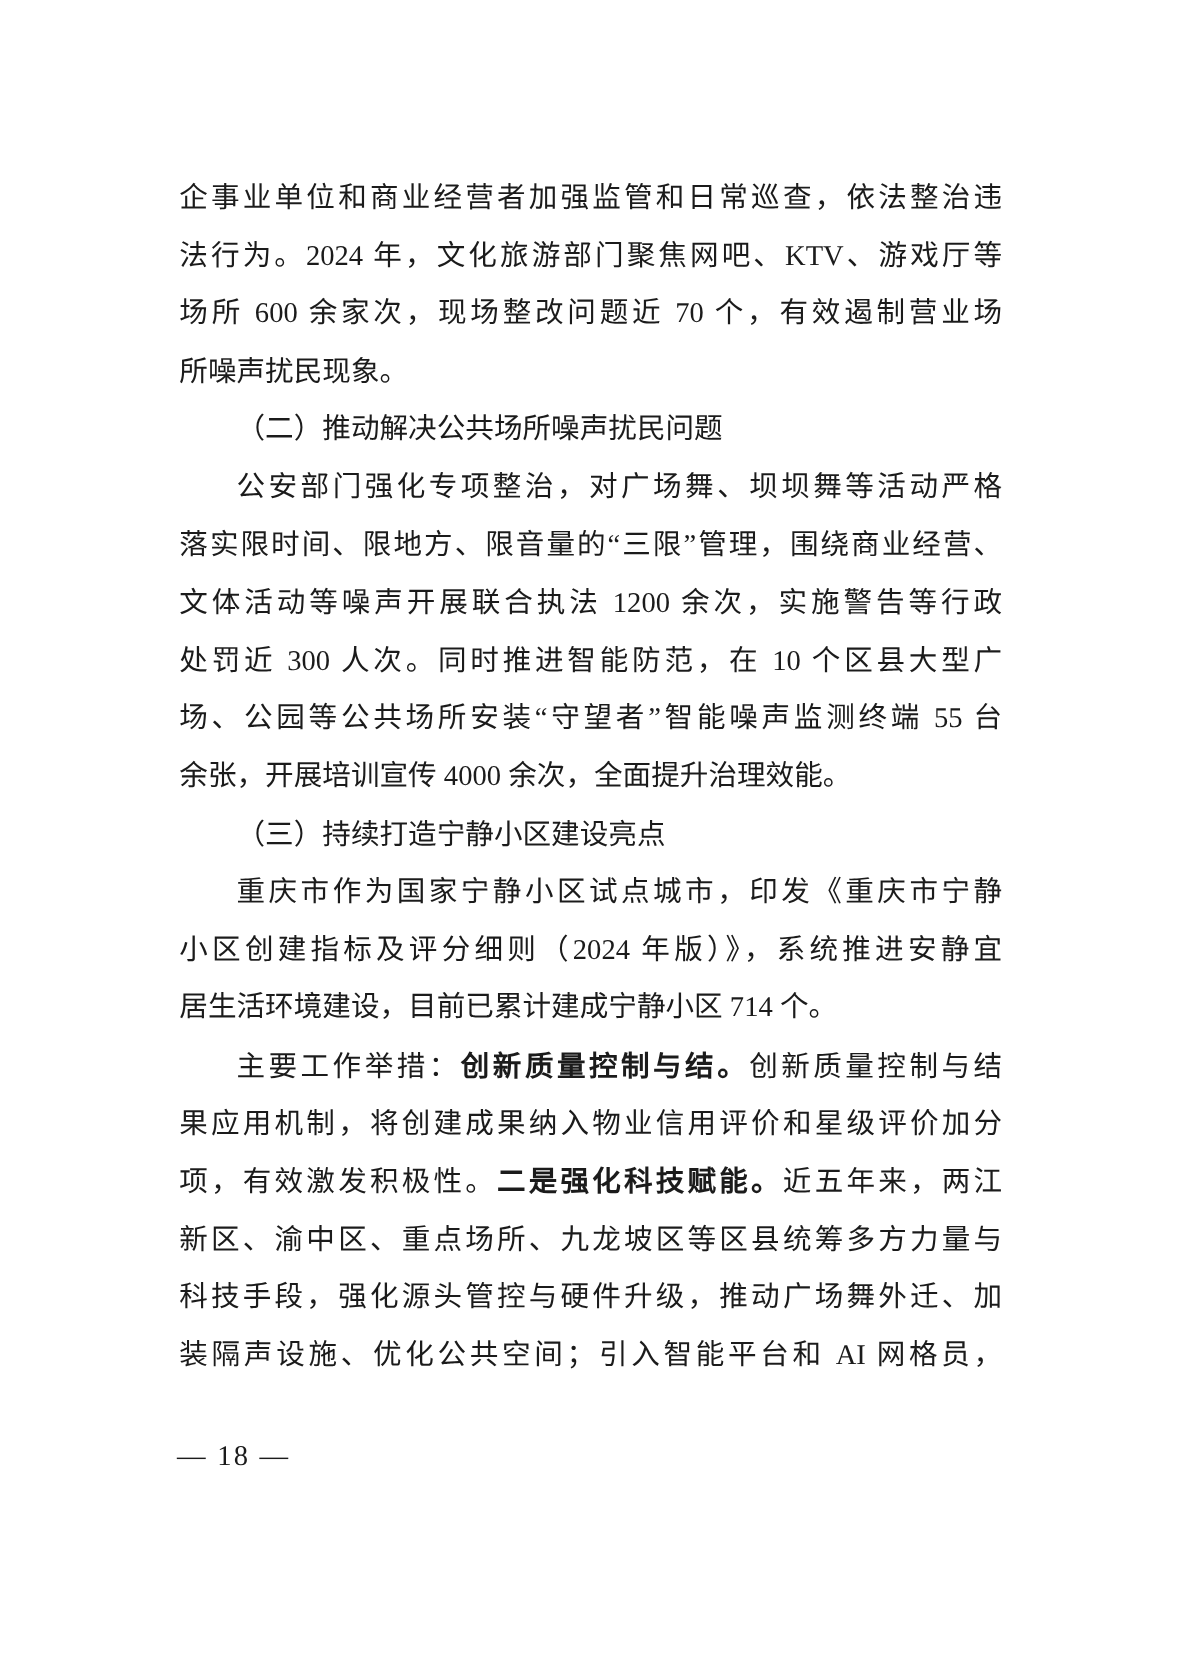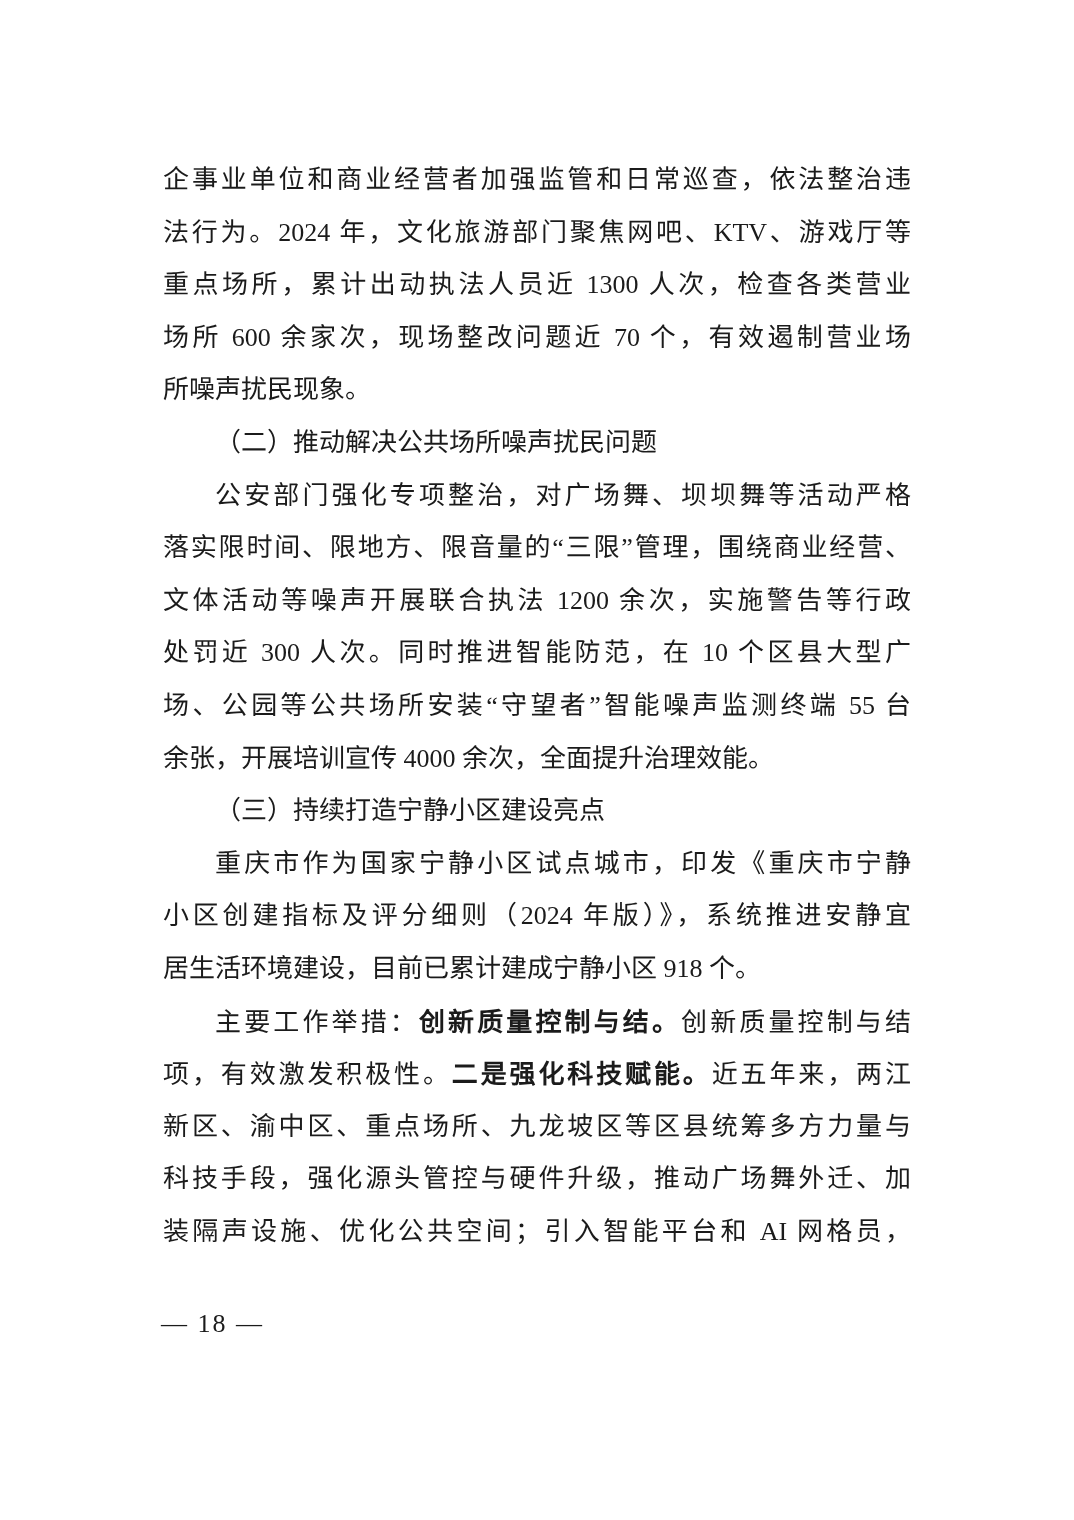--- a/index.html
+++ b/index.html
@@ -54,34 +54,34 @@
     letter-spacing: 2px;
   }
 </style>
 </head>
 <body>
 
 <div class="page">
   <div class="content">
       <div class="line fill"><span class="seg">企事业单位和商业经营者加强监管和日常巡查，依法整治违</span></div>
       <div class="line fill"><span class="seg">法行为。2024 年，文化旅游部门聚焦网吧、KTV、游戏厅等</span></div>
-      <div class="line fill"><span class="seg">重点场所，累计出动执法人员近 1300 人次，检查各类营业</span></div>
       <div class="line fill"><span class="seg">场所 600 余家次，现场整改问题近 70 个，有效遏制营业场</span></div>
       <div class="line"><span class="seg">所噪声扰民现象。</span></div>
       <div class="line indent heading"><span class="seg">（二）推动解决公共场所噪声扰民问题</span></div>
       <div class="line indent fill"><span class="seg">公安部门强化专项整治，对广场舞、坝坝舞等活动严格</span></div>
       <div class="line fill"><span class="seg">落实限时间、限地方、限音量的“三限”管理，围绕商业经营、</span></div>
       <div class="line fill"><span class="seg">文体活动等噪声开展联合执法 1200 余次，实施警告等行政</span></div>
       <div class="line fill"><span class="seg">处罚近 300 人次。同时推进智能防范，在 10 个区县大型广</span></div>
       <div class="line fill"><span class="seg">场、公园等公共场所安装“守望者”智能噪声监测终端 55 台</span></div>
       <div class="line"><span class="seg">余张，开展培训宣传 4000 余次，全面提升治理效能。</span></div>
       <div class="line indent heading"><span class="seg">（三）持续打造宁静小区建设亮点</span></div>
       <div class="line indent fill"><span class="seg">重庆市作为国家宁静小区试点城市，印发《重庆市宁静</span></div>
       <div class="line fill"><span class="seg">小区创建指标及评分细则（2024 年版）》，系统推进安静宜</span></div>
-      <div class="line"><span class="seg">居生活环境建设，目前已累计建成宁静小区 918 个。</span></div>
+      <div class="line"><span class="seg">居生活环境建设，目前已累计建成宁静小区 714 个。</span></div>
       <div class="line indent fill"><span class="seg">主要工作举措：</span><span class="seg bold">创新质量控制与结。</span><span class="seg">创新质量控制与结</span></div>
+      <div class="line fill"><span class="seg">果应用机制，将创建成果纳入物业信用评价和星级评价加分</span></div>
       <div class="line fill"><span class="seg">项，有效激发积极性。</span><span class="seg bold">二是强化科技赋能。</span><span class="seg">近五年来，两江</span></div>
       <div class="line fill"><span class="seg">新区、渝中区、重点场所、九龙坡区等区县统筹多方力量与</span></div>
       <div class="line fill"><span class="seg">科技手段，强化源头管控与硬件升级，推动广场舞外迁、加</span></div>
       <div class="line fill"><span class="seg">装隔声设施、优化公共空间；引入智能平台和 AI 网格员，</span></div>
     </div>
   <div class="page-number">— 18 —</div>
 </div>
 
 </body></html>

